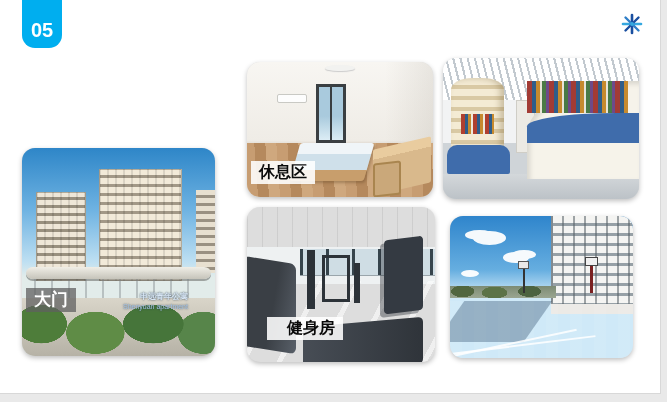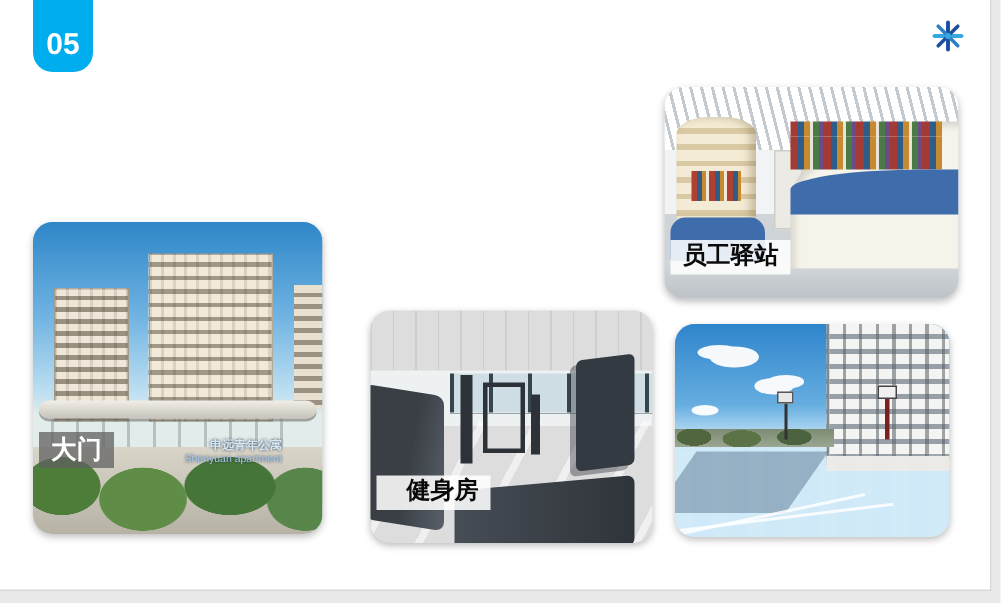--- a/index.html
+++ b/index.html
@@ -80,21 +80,21 @@
   .y-ceil{left:0;top:0;width:100%;height:26%;background:linear-gradient(#fbfcfc,#e8ecee);background-image:repeating-linear-gradient(90deg,rgba(0,0,0,.07) 0 1px,transparent 1px 15px);}
   .y-wall{left:0;top:26%;width:100%;height:24%;background:#eef1f2;}
   .y-win{left:28%;top:27%;width:72%;height:17%;background:repeating-linear-gradient(90deg,#36444c 0 3px,#cfdde4 3px 26px);box-shadow:0 1px 0 #9aa5ab;}
   .y-floor{left:0;bottom:0;width:100%;height:52%;background:linear-gradient(175deg,#d8dcde 0 40%,#c2c8cb);background-image:repeating-linear-gradient(118deg,rgba(255,255,255,.55) 0 5px,transparent 5px 32px);}
   .y-m1{left:-2%;top:34%;width:28%;height:58%;background:linear-gradient(100deg,#3a3f45 0 55%,#596069);transform:skewY(9deg);border-radius:6px;}
   .y-m2{left:32%;top:28%;width:4%;height:38%;background:#2c3238;}
   .y-m3{left:40%;top:31%;width:15%;height:30%;border:3px solid #2c3238;box-sizing:border-box;}
   .y-m4{right:6%;top:20%;width:21%;height:48%;background:#343a42;border-radius:4px;transform:skewY(-7deg);box-shadow:-4px 3px 0 rgba(40,45,52,.4);}
   .y-m5{left:30%;bottom:-4%;width:64%;height:30%;background:linear-gradient(90deg,#474d55,#2f343a);transform:skewY(-5deg);border-radius:5px;}
   .y-m6{left:57%;top:36%;width:3%;height:26%;background:#2c3238;}
-  #lbl-gym{left:4px;bottom:22px;padding-left:20px;}
+  #lbl-gym{left:20px;bottom:22px;padding-left:20px;}
 
   
   #ph-court{left:450px;top:216px;width:183px;height:142px;}
   .c-sky{inset:0;background:linear-gradient(180deg,#2f85cc 0%,#66aee0 38%,#cfe9f8 56%);}
   .c-cloud{background:#fff;border-radius:50%;opacity:.95;}
   .c-cl1{left:8%;top:10%;width:16%;height:7%;box-shadow:10px 3px 0 2px #fff;}
   .c-cl2{left:34%;top:24%;width:13%;height:6%;box-shadow:-8px 3px 0 1px #fff;}
   .c-cl3{left:6%;top:38%;width:10%;height:5%;}
   .c-bldg{right:0;top:0;width:45%;height:66%;background:repeating-linear-gradient(180deg,#f4f4f2 0 7px,#96a0a6 7px 10px);box-shadow:inset 2px 0 0 #b8bec2;}
   .c-bgrid{position:absolute;inset:0;background:repeating-linear-gradient(90deg,rgba(86,96,102,.55) 0 2px,transparent 2px 11px);}
@@ -145,36 +145,47 @@
     <div class="g-canopy"></div>
     <div class="g-posts"></div>
     <div class="g-green"></div>
     <div class="g-sign">
       <span>申远青年公寓</span>
       <small>Shenyuan apartment</small>
     </div>
     <div class="plabel dark" id="lbl-gate">大门</div>
   </div>
 
+  <div class="photo" id="ph-rest">
+    <div class="r-wall"></div>
+    <div class="r-side"></div>
+    <div class="r-lamp"></div>
+    <div class="r-ac"></div>
+    <div class="r-window"></div>
+    <div class="r-floor"></div>
+    <div class="r-bed"></div>
+    <div class="r-desk"></div>
+    <div class="r-chair"></div>
+    <div class="plabel" id="lbl-rest">休息区</div>
+  </div>
 
   <div class="photo" id="ph-station">
     <div class="s-bg"></div>
     <div class="s-ceiling"></div>
     <div class="s-floor"></div>
     <div class="s-shelfL"></div>
     <div class="s-spines"></div>
     <div class="s-baseL"></div>
     <div class="s-door"></div>
     <div class="s-shelfR">
       <div class="s-row s-r1"></div>
       <div class="s-row s-r2"></div>
       <div class="s-row s-r3"></div>
       <div class="s-baseR"></div>
     </div>
-    <div class="plabel" id="lbl-station">员工驿站</div>
   </div>
 
   <div class="photo" id="ph-gym">
     <div class="y-ceil"></div>
     <div class="y-wall"></div>
     <div class="y-win"></div>
     <div class="y-floor"></div>
     <div class="y-m1"></div>
     <div class="y-m2"></div>
     <div class="y-m3"></div>

